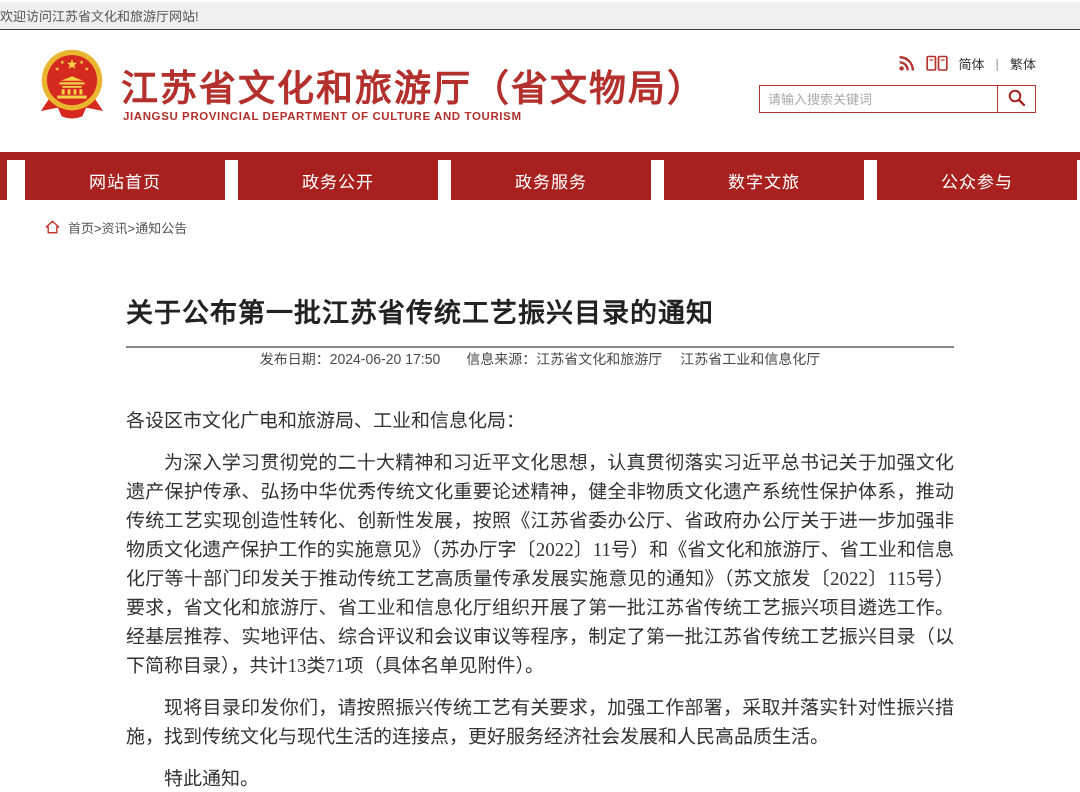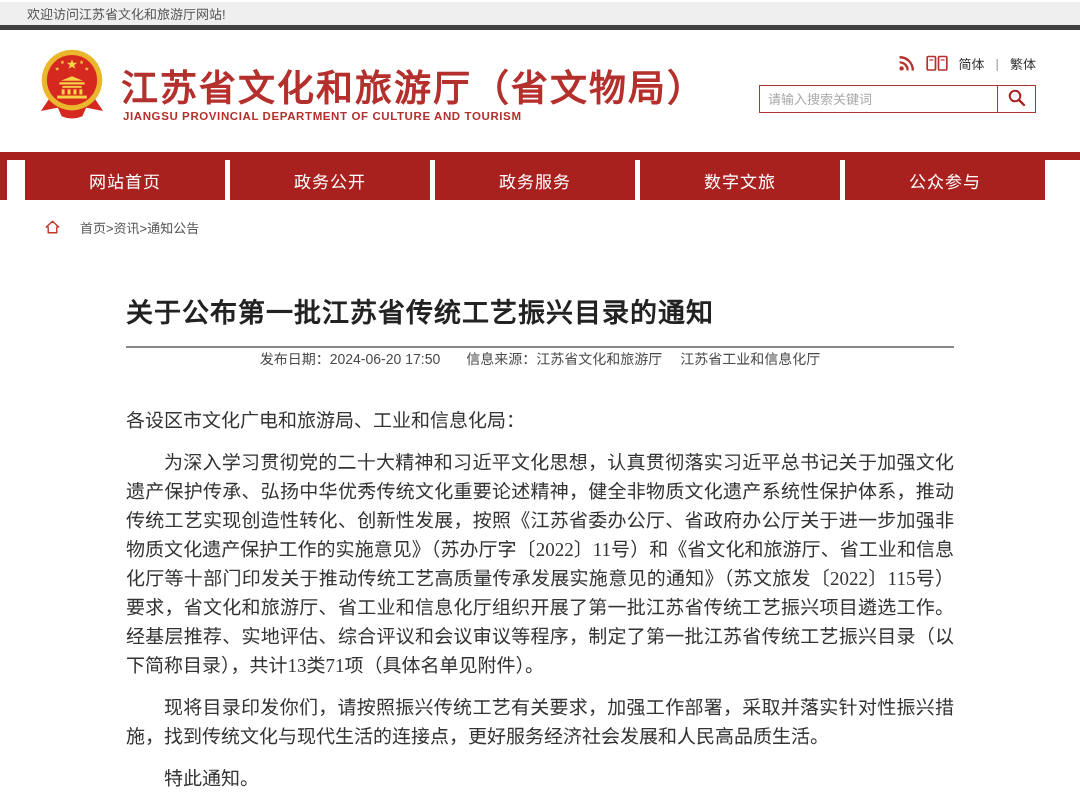--- a/index.html
+++ b/index.html
@@ -7,23 +7,22 @@
     margin: 0; padding: 0;
     width: 1080px; height: 792px;
     background: #ffffff;
     font-family: "Liberation Sans", sans-serif;
     overflow: hidden;
   }
   
   .topbar {
     height: 28px; margin-top: 2px;
     background: #efefef;
-    border-bottom: 5px solid #404040;
+    border-bottom: 1px solid #404040;
     display: flex; align-items: center;
-    padding-left: 27px;
     font-size: 13px; color: #555;
   }
   
   .header { position: relative; height: 122px; background: #fff; padding-left: 28px; }
   .logo { position: absolute; left: 35px; top: 16px; width: 74px; height: 74px; }
   .site-title {
     position: absolute; left: 121px; top: 28px;
     font-family: "Liberation Serif", serif;
     font-weight: bold; font-size: 37px; letter-spacing: 2px;
     color: #b3302c; white-space: nowrap;
@@ -56,31 +55,31 @@
   .search-btn {
     width: 38px; border: none; border-left: 1px solid #b23431;
     background: #fff; cursor: pointer;
     display: flex; align-items: center; justify-content: center;
     padding: 0;
   }
   
   .nav { position: relative; height: 48px; background: #fff; }
   .nav-strip { position: absolute; top: 0; left: 0; width: 1080px; height: 8px; background: #a8211f; }
   .nav-stub  { position: absolute; top: 0; left: 0; width: 7px; height: 48px; background: #a8211f; }
-  .nav-tabs  { position: absolute; left: 25px; top: 8px; display: flex; gap: 5px; }
+  .nav-tabs  { position: absolute; left: 25px; top: 8px; display: flex; gap: 13px; }
   .nav-tab {
     width: 200px; height: 40px; background: #a8211f;
     color: #fff; font-size: 17px; letter-spacing: 1px;
     display: flex; align-items: center; justify-content: center;
     cursor: pointer;
   }
   
   .breadcrumb {
     height: 38px; padding: 16px 0 0 45px;
-    display: flex; align-items: center; gap: 20px;
+    display: flex; align-items: center; gap: 8px;
     font-size: 13px; color: #555;
   }
   .breadcrumb .crumb { cursor: pointer; }
   
   .article { width: 828px; margin: 0 auto; padding-top: 58px; }
   .article-title {
     font-size: 27px; font-weight: bold; color: #222;
     letter-spacing: 1px; line-height: 34px;
   }
   .article-divider { height: 2px; background: #878787; margin-top: 16px; }

